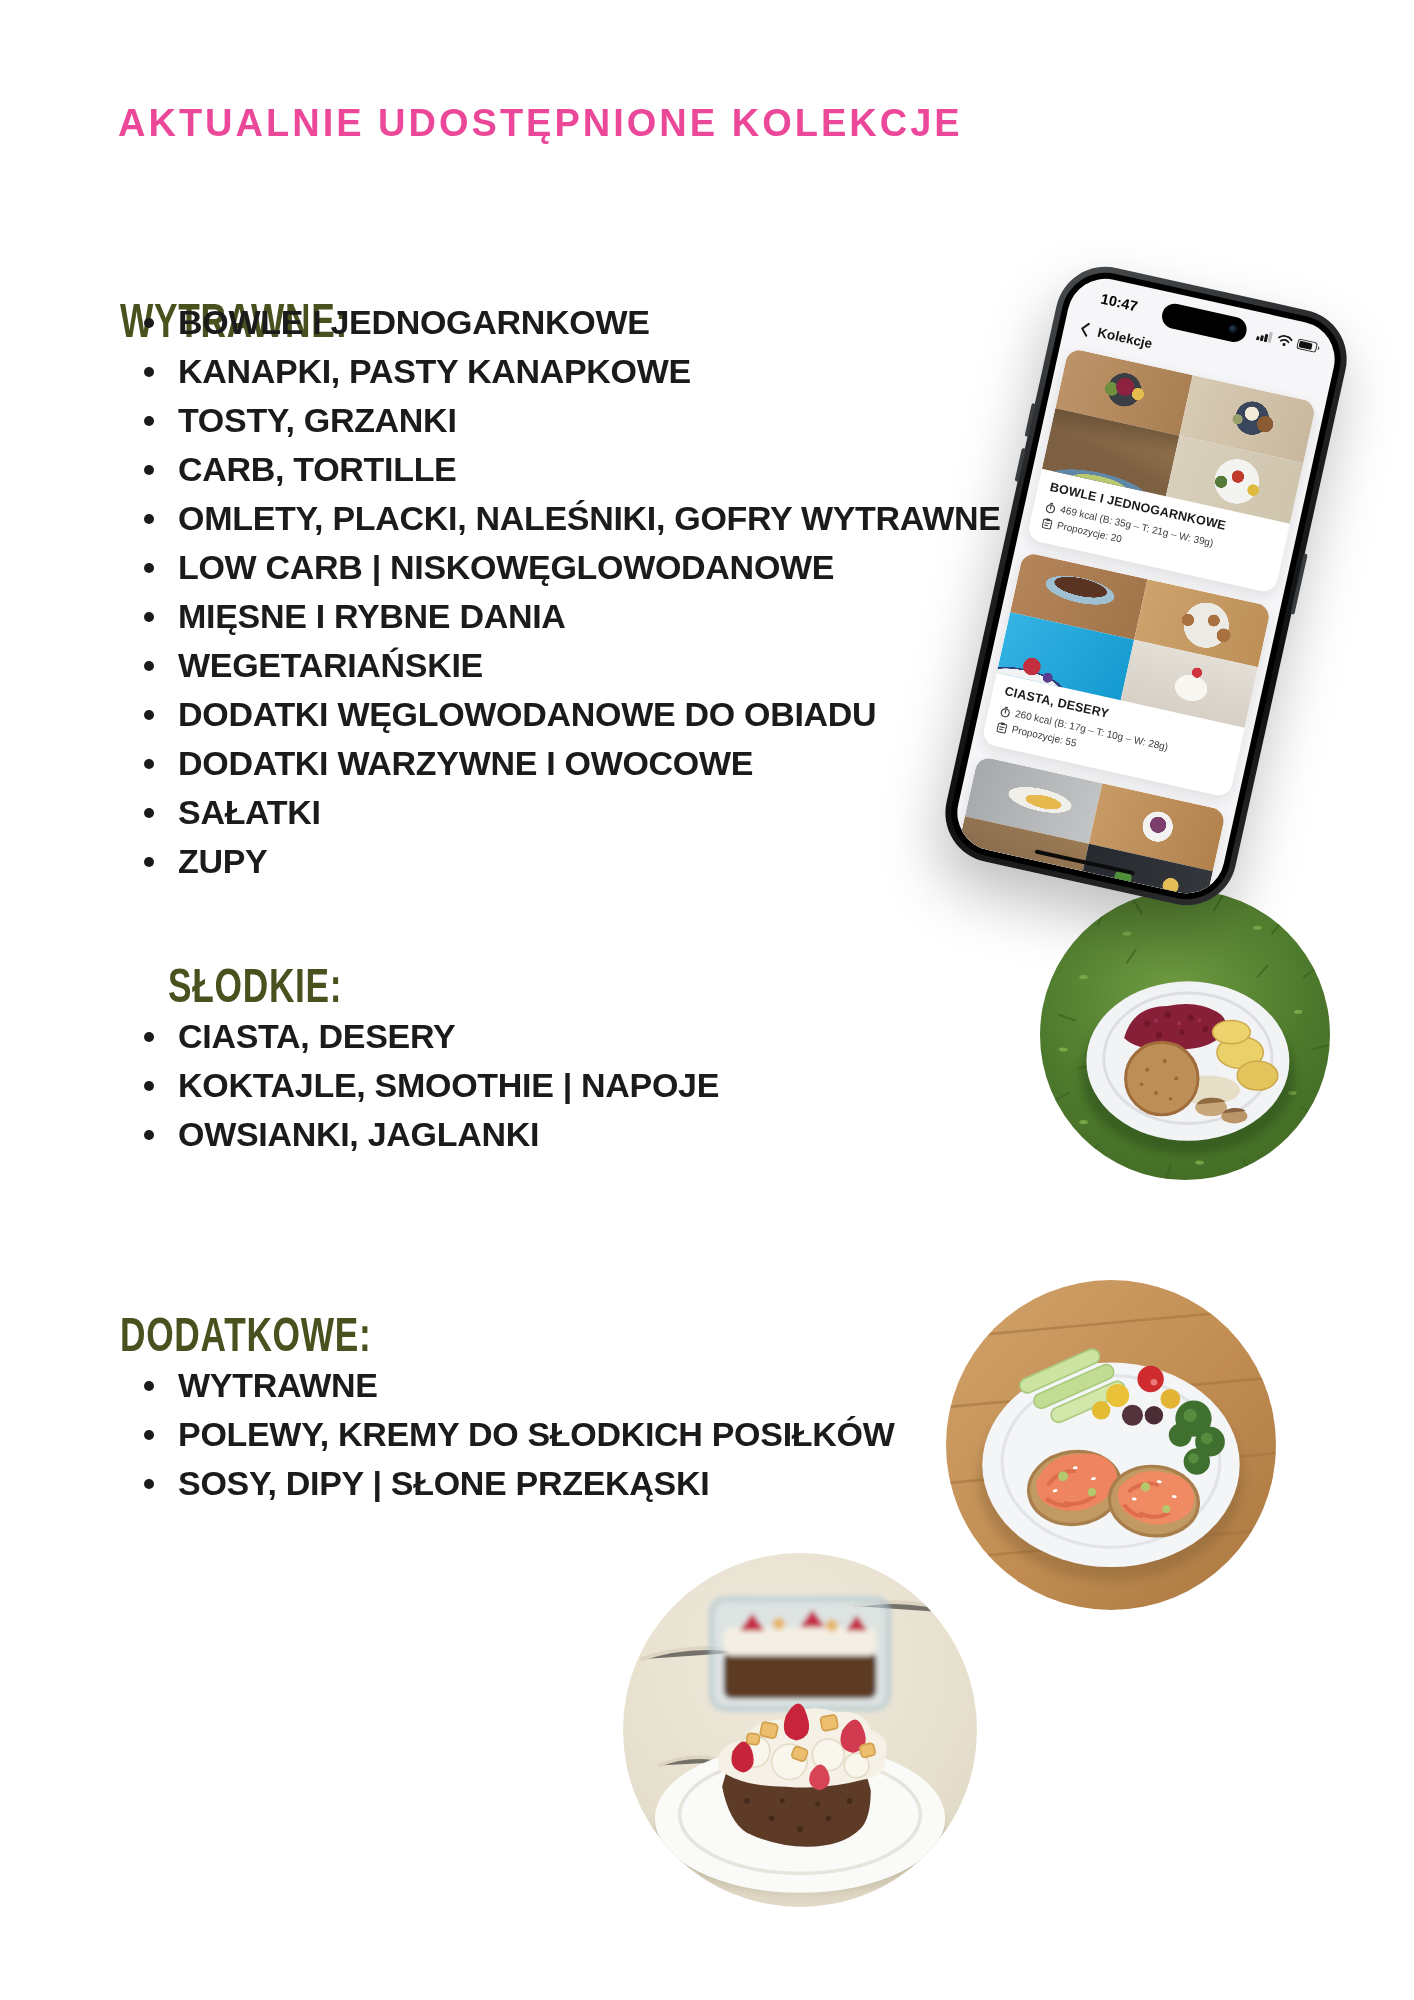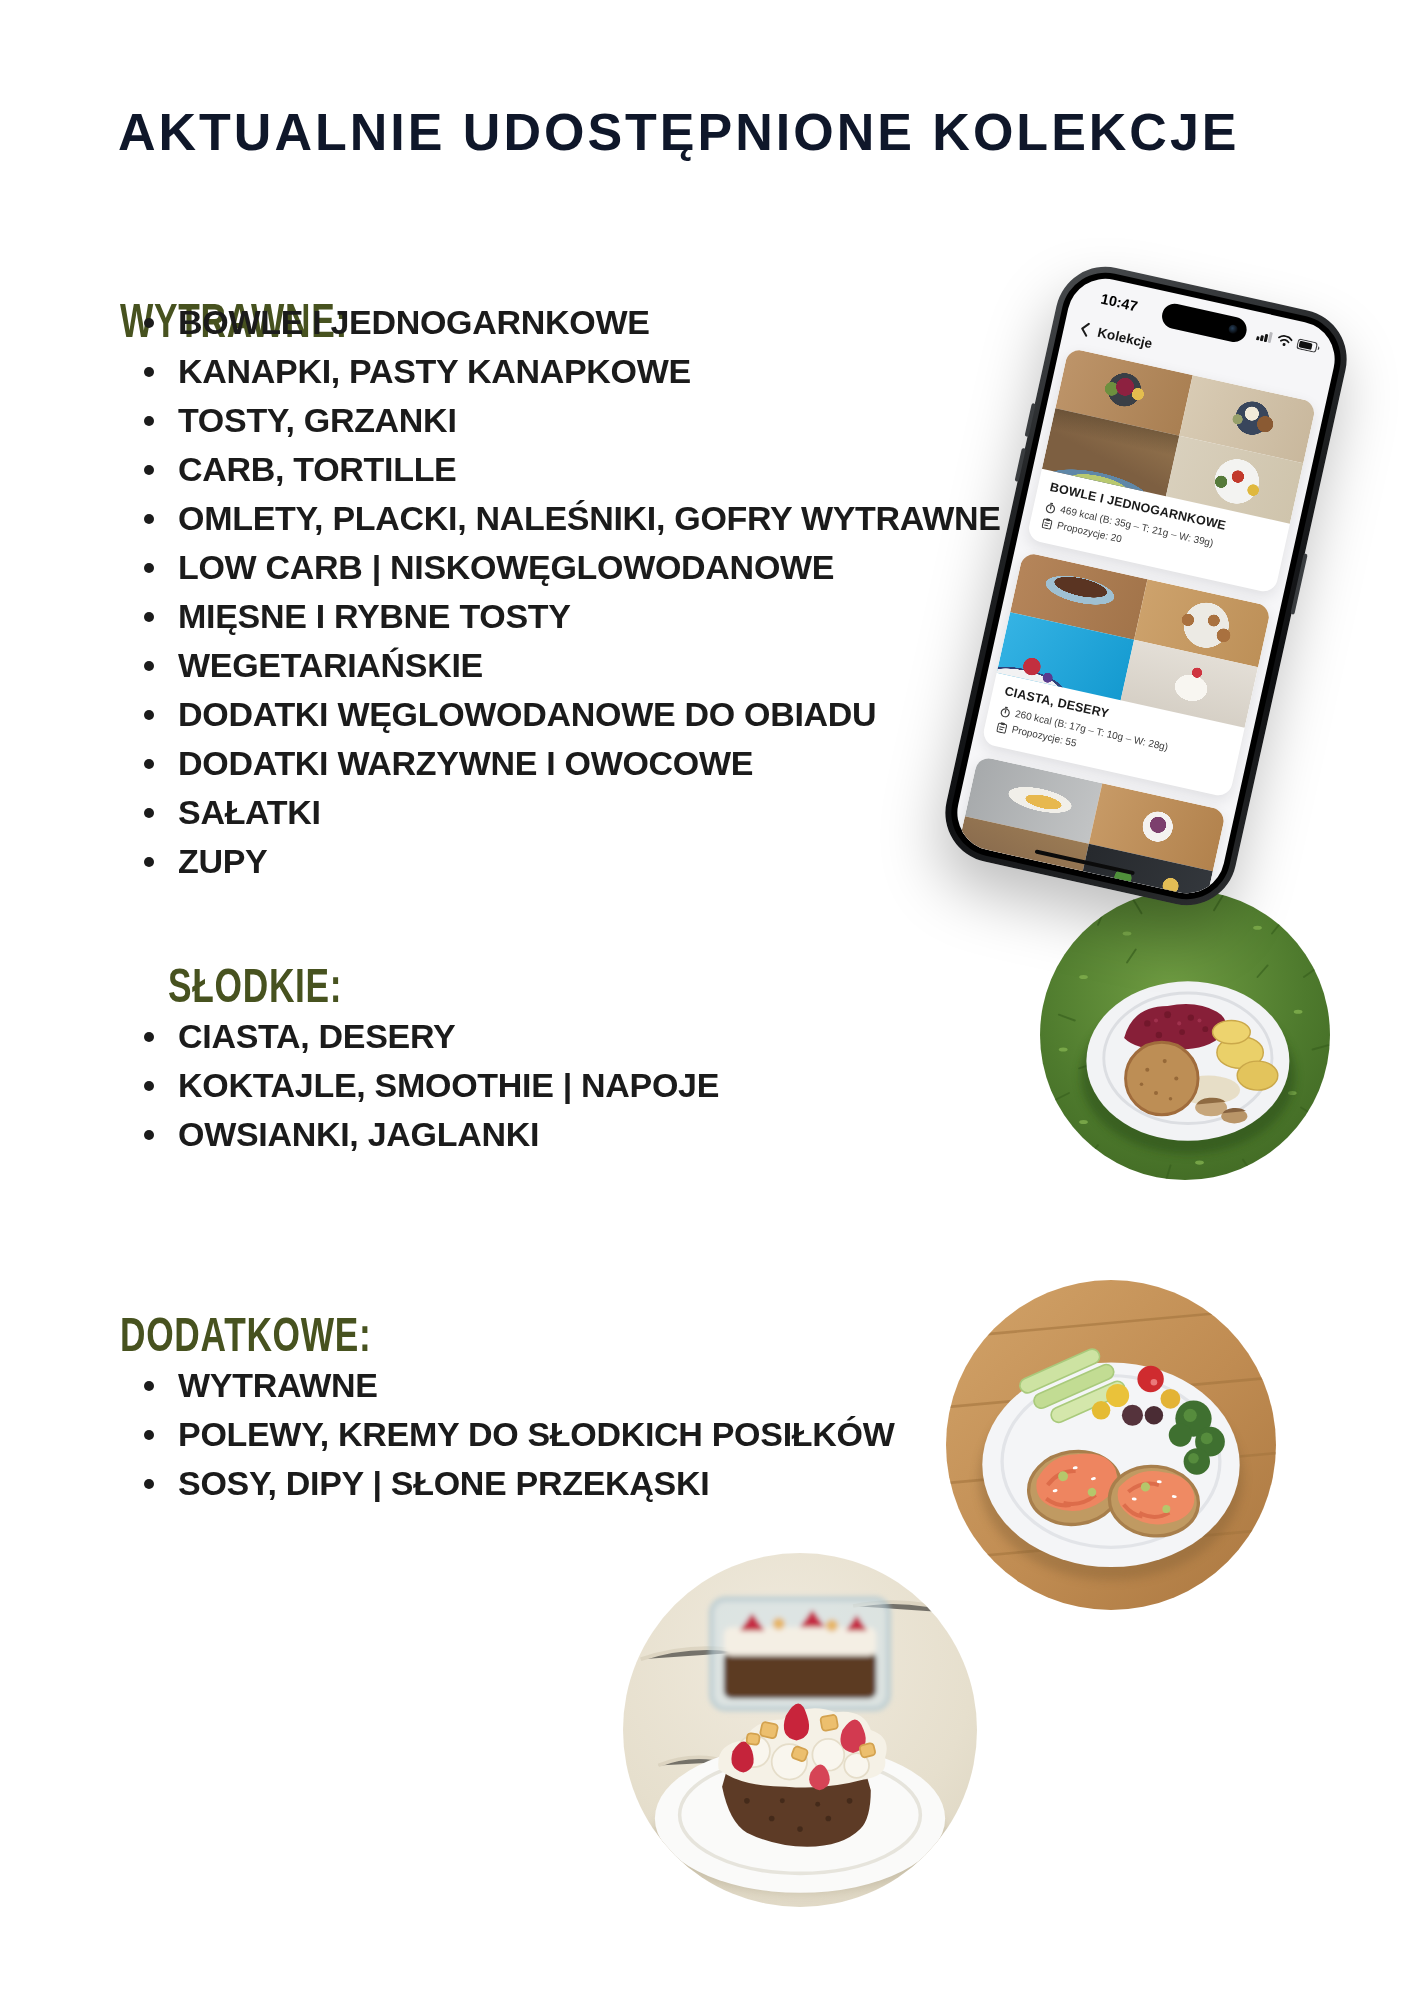--- a/index.html
+++ b/index.html
@@ -1,22 +1,22 @@
 <!DOCTYPE html>
 <html><head>
 <meta charset="utf-8">
 <style>
   html,body{margin:0;padding:0;}
   body{width:1414px;height:2000px;background:#ffffff;position:relative;
        font-family:"Liberation Sans", sans-serif;color:#161616;overflow:hidden;}
   .abs{position:absolute;}
 
   
-  .page-title{left:118px;top:102px;font-size:52px;font-weight:700;
-              letter-spacing:3px;color:#0f172a;white-space:nowrap;}
+  .page-title{left:118px;top:102px;font-size:38px;font-weight:700;
+              letter-spacing:3px;color:#ec4899;white-space:nowrap;}
 
   
   .sec-heading{font-size:49px;font-weight:700;color:#47521f;line-height:1;
                white-space:nowrap;}
   .sec-heading .squeeze{display:inline-block;transform:scaleX(.72);
                transform-origin:left center;letter-spacing:1px;}
 
   
   ul.blist{list-style:none;margin:0;padding:0;}
   ul.blist li{position:relative;padding-left:58px;height:49px;line-height:49px;
@@ -87,21 +87,21 @@
 <div class="abs sec-heading" style="left:120px;top:248px;margin-top:48px;">
   <span class="squeeze">WYTRAWNE:</span>
 </div>
 <ul class="blist abs" style="left:120px;top:298px;">
   <li>BOWLE I JEDNOGARNKOWE</li>
   <li>KANAPKI, PASTY KANAPKOWE</li>
   <li>TOSTY, GRZANKI</li>
   <li>CARB, TORTILLE</li>
   <li>OMLETY, PLACKI, NALEŚNIKI, GOFRY WYTRAWNE</li>
   <li>LOW CARB | NISKOWĘGLOWODANOWE</li>
-  <li>MIĘSNE I RYBNE TOSTY</li>
+  <li>MIĘSNE I RYBNE DANIA</li>
   <li>WEGETARIAŃSKIE</li>
   <li>DODATKI WĘGLOWODANOWE DO OBIADU</li>
   <li>DODATKI WARZYWNE I OWOCOWE</li>
   <li>SAŁATKI</li>
   <li>ZUPY</li>
 </ul>
 
 <div class="abs sec-heading" style="left:120px;top:961px;margin-left:48px;">
   <span class="squeeze">SŁODKIE:</span>
 </div>

